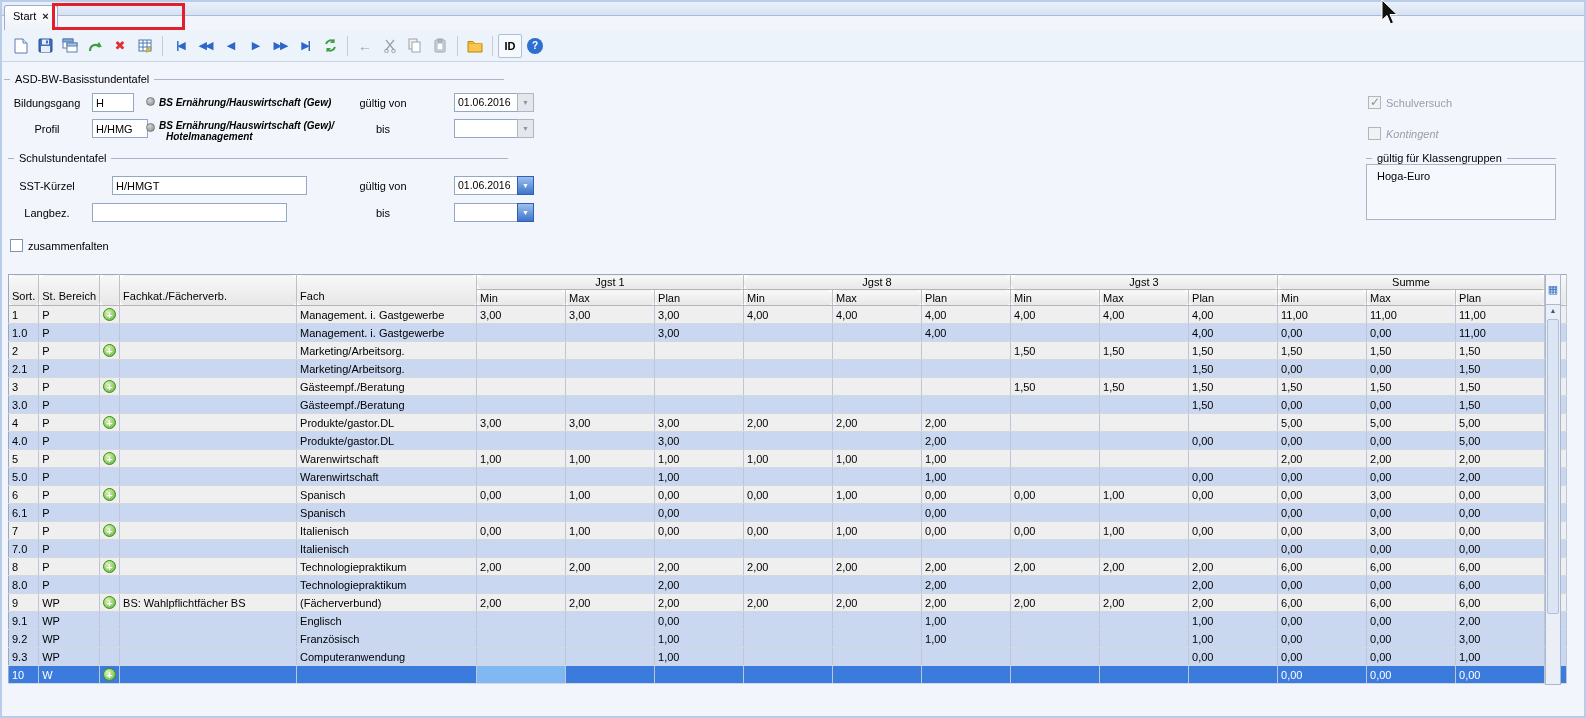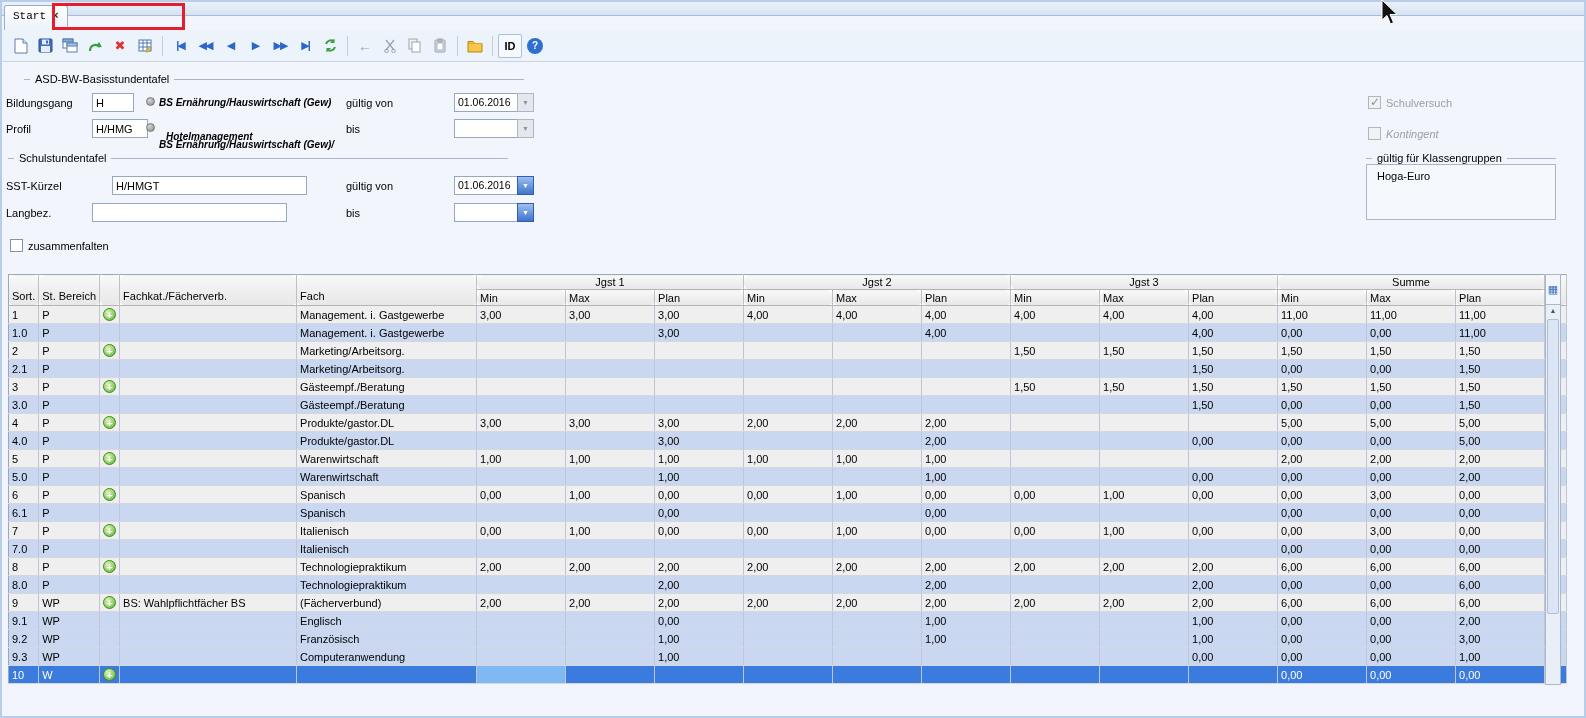--- a/index.html
+++ b/index.html
@@ -5,21 +5,21 @@
   * { margin:0; padding:0; box-sizing:border-box; }
   html,body { width:1586px; height:718px; }
   body {
     font-family:"Liberation Sans","DejaVu Sans",sans-serif;
     font-size:11px; color:#000; background:#f2f6fc; overflow:hidden; position:relative;
   }
   #frame { position:absolute; inset:0; border:2px solid #b7cde9; pointer-events:none; z-index:60; }
 
   
   #tabbar { position:absolute; top:0; left:0; width:100%; height:16px;
-    background:linear-gradient(#eef3fb,#d6e2f3); border-bottom:1px solid #a9bcd4; z-index:5;font-family:Liberation Mono, monospace; }
+    background:linear-gradient(#eef3fb,#d6e2f3); border-bottom:1px solid #a9bcd4; z-index:5; }
   .tab { position:absolute; top:5px; height:25px; padding:4px 8px 0 8px;
     background:linear-gradient(#ffffff,#edf2f9); border:1px solid #9cafc6; border-bottom:none;
     border-radius:3px 3px 0 0; white-space:nowrap; }
   .tab.active { background:#ffffff;margin-top:29px; }
   .tab .close { margin-left:6px; font-weight:bold; color:#222; }
   #annotation { position:absolute; left:52px; top:3px; width:133px; height:27px;
     border:3px solid #e31e2d; z-index:55; pointer-events:none; }
 
   
   #toolbar { position:absolute; top:30px; left:0; width:100%; height:32px;
@@ -32,21 +32,21 @@
   .redx { color:#e03131; font-weight:bold; font-size:13px; }
   #id-button { border:1px solid #b0bfd2; background:#f6f9fd; border-radius:2px;
     font-weight:bold; padding:2px 5px; }
   #help-button { width:16px; height:16px; border-radius:50%; background:#2f6fd0; color:#fff;
     font-weight:bold; font-size:10px; display:flex; align-items:center; justify-content:center; }
 
   
   .grouphead { position:absolute; display:flex; align-items:center; font-size:11px; white-space:nowrap; }
   .grouphead::before { content:""; width:6px; border-top:1px solid #a9b6c9; margin-right:5px; }
   .grouphead::after { content:""; flex:1; border-top:1px solid #a9b6c9; margin-left:5px; }
-  .flabel { position:absolute; text-align:left; white-space:nowrap; }
+  .flabel { position:absolute; text-align:center; white-space:nowrap; }
   .finput { position:absolute; border:1px solid #92a8c6; background:#fff; height:19px;
     font-family:inherit; font-size:11px; padding:1px 3px; }
   .combo { position:absolute; height:19px; display:flex;padding-left:28px; }
   .combo .cval { width:63px; border:1px solid #92a8c6; border-right:none; background:#fff;
     font-size:10.5px; line-height:16px; padding:0 3px; overflow:hidden; }
   .combo .cbtn { width:17px; display:flex; align-items:center; justify-content:center; font-size:7px; }
   .combo.enabled .cbtn { background:linear-gradient(#9cc0f0,#3f74cc); color:#fff; border:1px solid #2f5fae; }
   .combo.disabled .cbtn { background:#e4e7ec; color:#8a94a2; border:1px solid #aeb6c2; }
   .dot { position:absolute; width:9px; height:9px; border-radius:50%;
     background:radial-gradient(circle at 35% 30%, #d6d6d6,#8a8a8a); border:1px solid #787878; }
@@ -188,39 +188,39 @@
         <path d="M1 4.5h14" stroke="#e0a820"></path>
       </svg>
     </span>
   <span class="sep"></span>
   <span class="tbtn" id="id-button">ID</span>
   <span class="tbtn">
       <span id="help-button">?</span>
     </span>
 </div>
 
-<div class="grouphead" style="left:24px; top:73px; width:500px;justify-content:center;">
+<div class="grouphead" style="left:4px; top:73px; width:500px;justify-content:center;">
     <span>ASD-BW-Basisstundentafel</span>
   </div>
 
 <div class="flabel" style="left:6px; top:97px; width:82px;">Bildungsgang</div>
 <input class="finput" style="left: 92px; top: 93px; width: 42px;" value="H">
 <span class="dot" style="left:146px; top:97px;"></span>
 <div class="desc" style="left:159px; top:97px;">BS Ernährung/Hauswirtschaft (Gew)</div>
 
 <div class="flabel" style="left:346px; top:97px; width:74px;">gültig von</div>
 <div class="combo disabled" style="left:426px; top:93px;">
   <div class="cval">01.06.2016</div>
   <div class="cbtn">▼</div>
 </div>
 
 <div class="flabel" style="left:6px; top:123px; width:82px;">Profil</div>
 <input class="finput" style="left: 92px; top: 119px; width: 56px;" value="H/HMG">
 <span class="dot" style="left:146px; top:123px;"></span>
-<div class="desc" style="left:159px; top:120px;margin-top:19px;">BS Ernährung/Hauswirtschaft (Gew)/</div>
+<div class="desc" style="left:159px; top:120px;">BS Ernährung/Hauswirtschaft (Gew)/</div>
 <div class="desc" style="left:166px; top:131px;">Hotelmanagement</div>
 
 <div class="flabel" style="left:346px; top:123px; width:74px;">bis</div>
 <div class="combo disabled" style="left:426px; top:119px;">
   <div class="cval"></div>
   <div class="cbtn">▼</div>
 </div>
 
 <div class="checkbox disabled" style="left:1368px; top:96px;">
   <span class="cbox checked"></span>
@@ -287,21 +287,21 @@
       <col style="width:22px">
     </colgroup>
   <thead>
       <tr>
         <th rowspan="2" class="hl">Sort.</th>
         <th rowspan="2" class="hl">St. Bereich</th>
         <th rowspan="2" class="hl"></th>
         <th rowspan="2" class="hl">Fachkat./Fächerverb.</th>
         <th rowspan="2" class="hl">Fach</th>
         <th colspan="3" class="hg">Jgst 1</th>
-        <th colspan="3" class="hg">Jgst 2</th>
+        <th colspan="3" class="hg">Jgst 8</th>
         <th colspan="3" class="hg">Jgst 3</th>
         <th colspan="3" class="hg">Summe</th>
         <th rowspan="2" class="hl"></th>
       </tr>
       <tr>
         <th class="hs">Min</th>
         <th class="hs">Max</th>
         <th class="hs">Plan</th>
         <th class="hs">Min</th>
         <th class="hs">Max</th>

